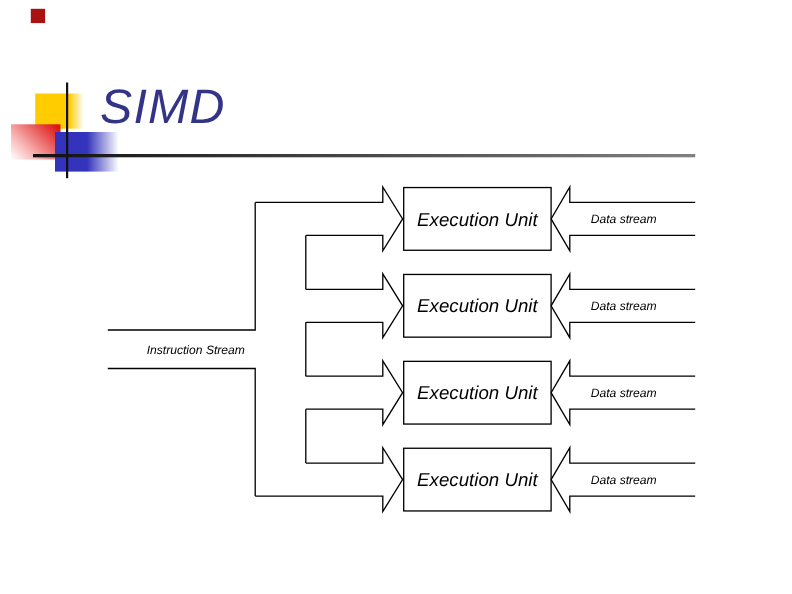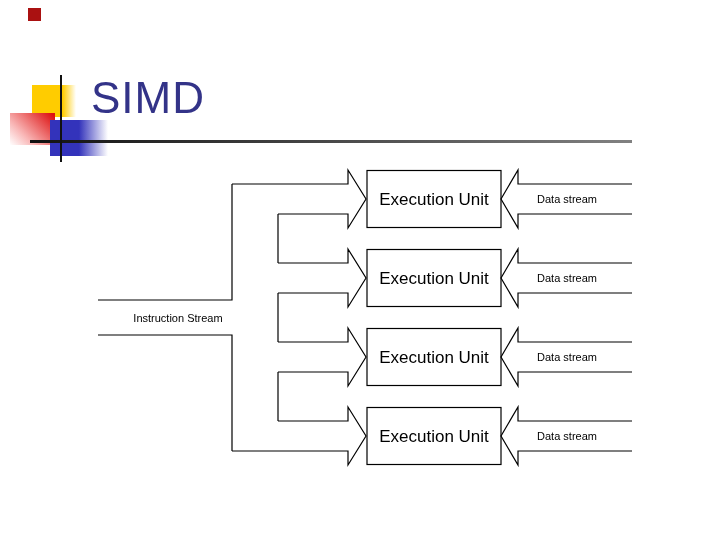--- a/index.html
+++ b/index.html
@@ -1,18 +1,18 @@
 <!DOCTYPE html>
 <html><head>
 <meta charset="utf-8">
 <style>
   html,body{margin:0;padding:0;background:#fff;}
   .slide{
     position:relative;width:632px;height:540px;background:#ffffff;
-    overflow:hidden;font-family:"Liberation Sans",sans-serif;
+    overflow:hidden;font-family:"Liberation Sans",sans-serif;font-style:italic;
   }
   
   .corner-bullet{position:absolute;left:28px;top:8px;width:13px;height:13px;background:#aa1111;}
   
   .deco-yellow{position:absolute;left:32px;top:85px;width:44px;height:32px;
     background:linear-gradient(to right,#ffcc00 70%,rgba(255,204,0,0) 100%);}
   .deco-red{position:absolute;left:10px;top:113px;width:45px;height:32px;
     background:linear-gradient(225deg,#dd1111 5%,#f9b9b9 70%,rgba(255,255,255,0) 100%);}
   .deco-blue{position:absolute;left:50px;top:120px;width:58px;height:36px;
     background:linear-gradient(to right,#3333bb 50%,rgba(51,51,187,0) 100%);}

